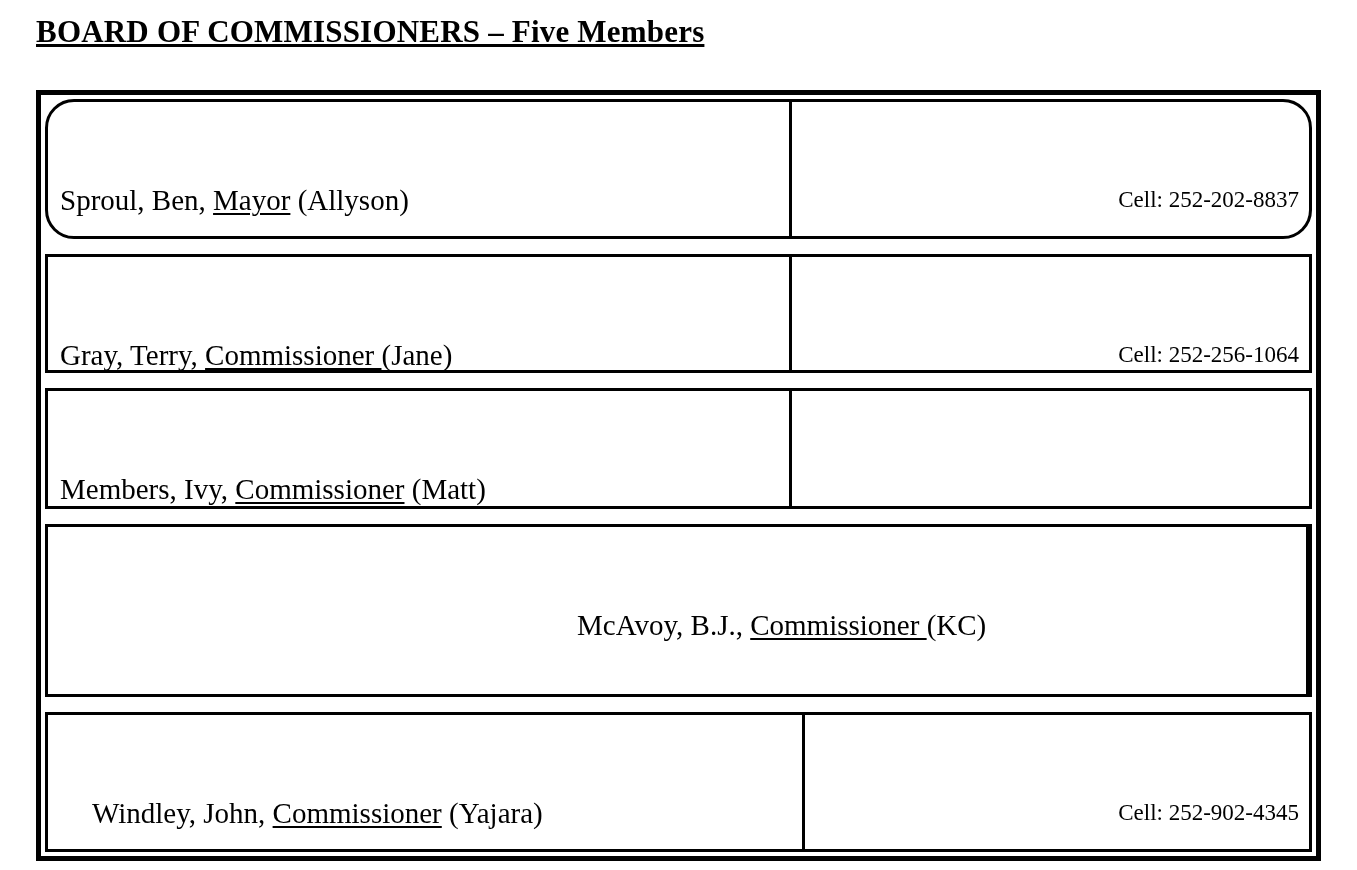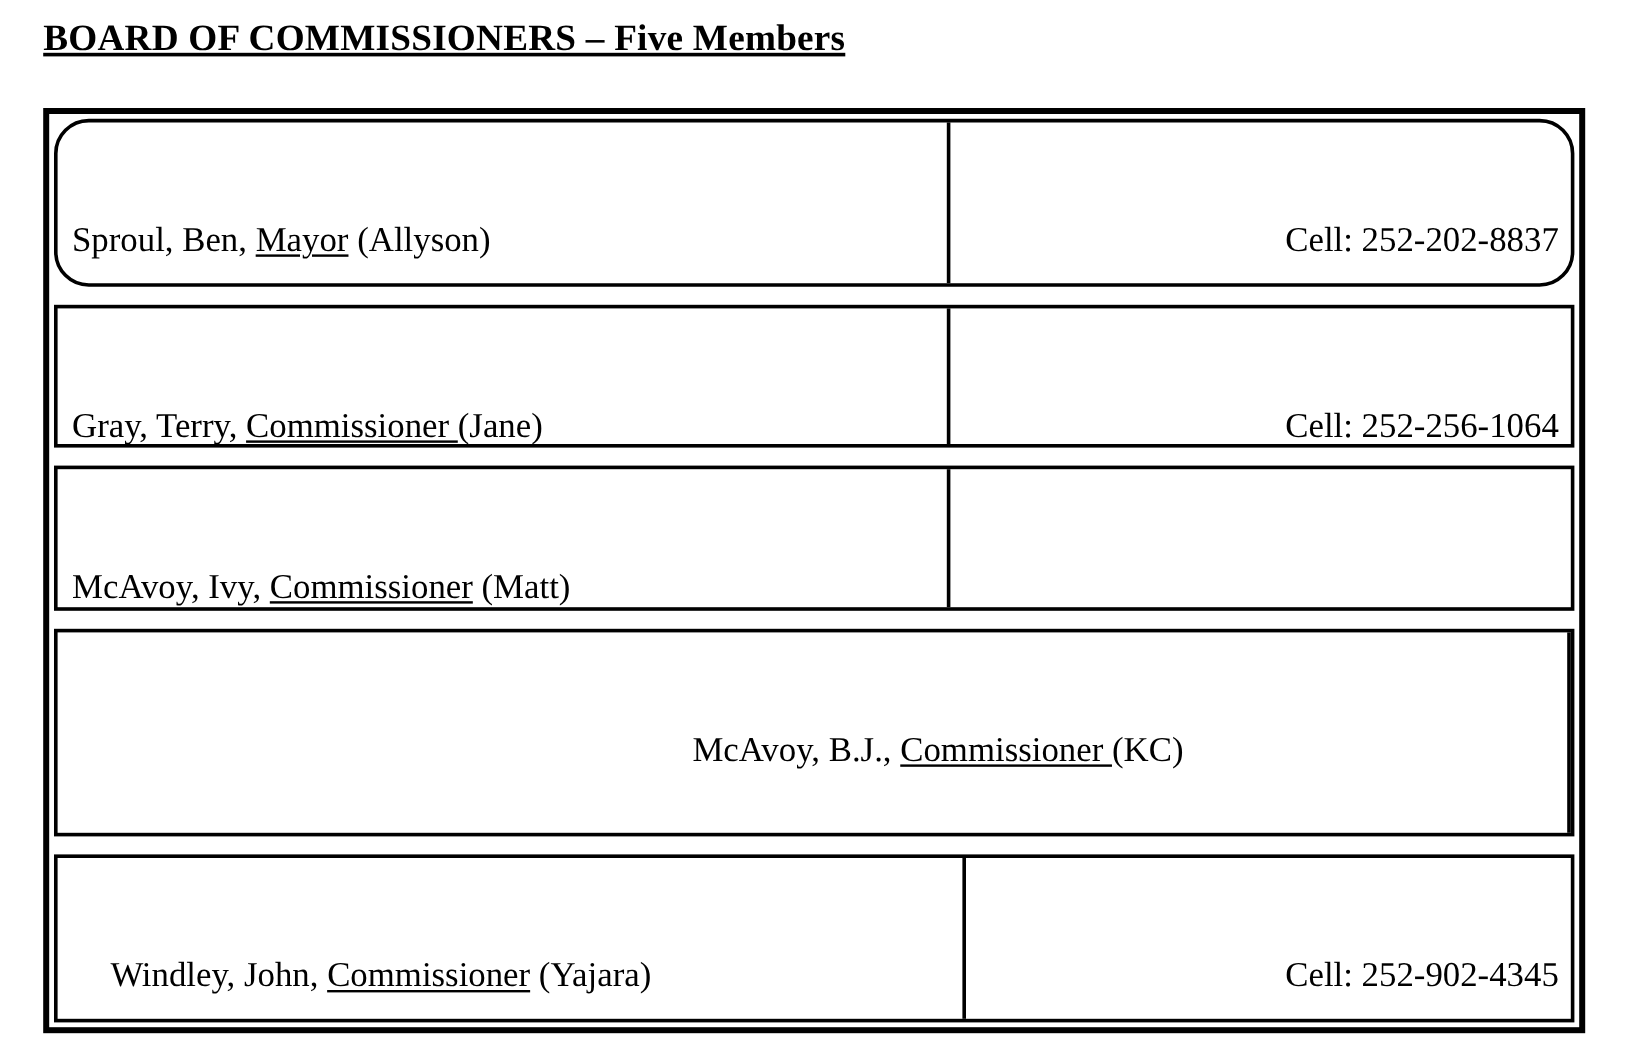--- a/index.html
+++ b/index.html
@@ -56,21 +56,21 @@
     padding: 3px 10px 0 12px;
     font-size: 29px;
     line-height: 38px;
     white-space: pre-wrap;
     overflow: hidden;
   }
   .cell-right {
     flex: 1;
     box-sizing: border-box;
     padding: 3px 10px 0 8px;
-    font-size: 29px;
+    font-size: 23px;
     line-height: 38px;
     text-align: right;
     white-space: pre-wrap;
     overflow: hidden;
   }
   .u { text-decoration: underline; text-decoration-thickness: 2px; text-underline-offset: 3px; }
   .line { white-space: pre-wrap; }
 </style>
 </head>
 <body>
@@ -102,21 +102,21 @@
       </div>
       <div class="cell-right">
         <div class="line"><span>Cell: </span><span>252-256-1064</span></div>
         
         
       </div>
     </div>
 
     <div class="member-row r3">
       <div class="cell-left">
-        <div class="line"><span>McAvoy, Ivy, </span><span class="u">Commissioner</span><span> (Matt)</span></div>
+        <div class="line"><span>Members, Ivy, </span><span class="u">Commissioner</span><span> (Matt)</span></div>
         
         
       </div>
     </div>
 
     <div class="member-row r4">
       <div class="cell-left">
         <div class="line"><span>McAvoy, B.J., </span><span class="u">Commissioner </span><span>(KC)</span></div>
         
         

